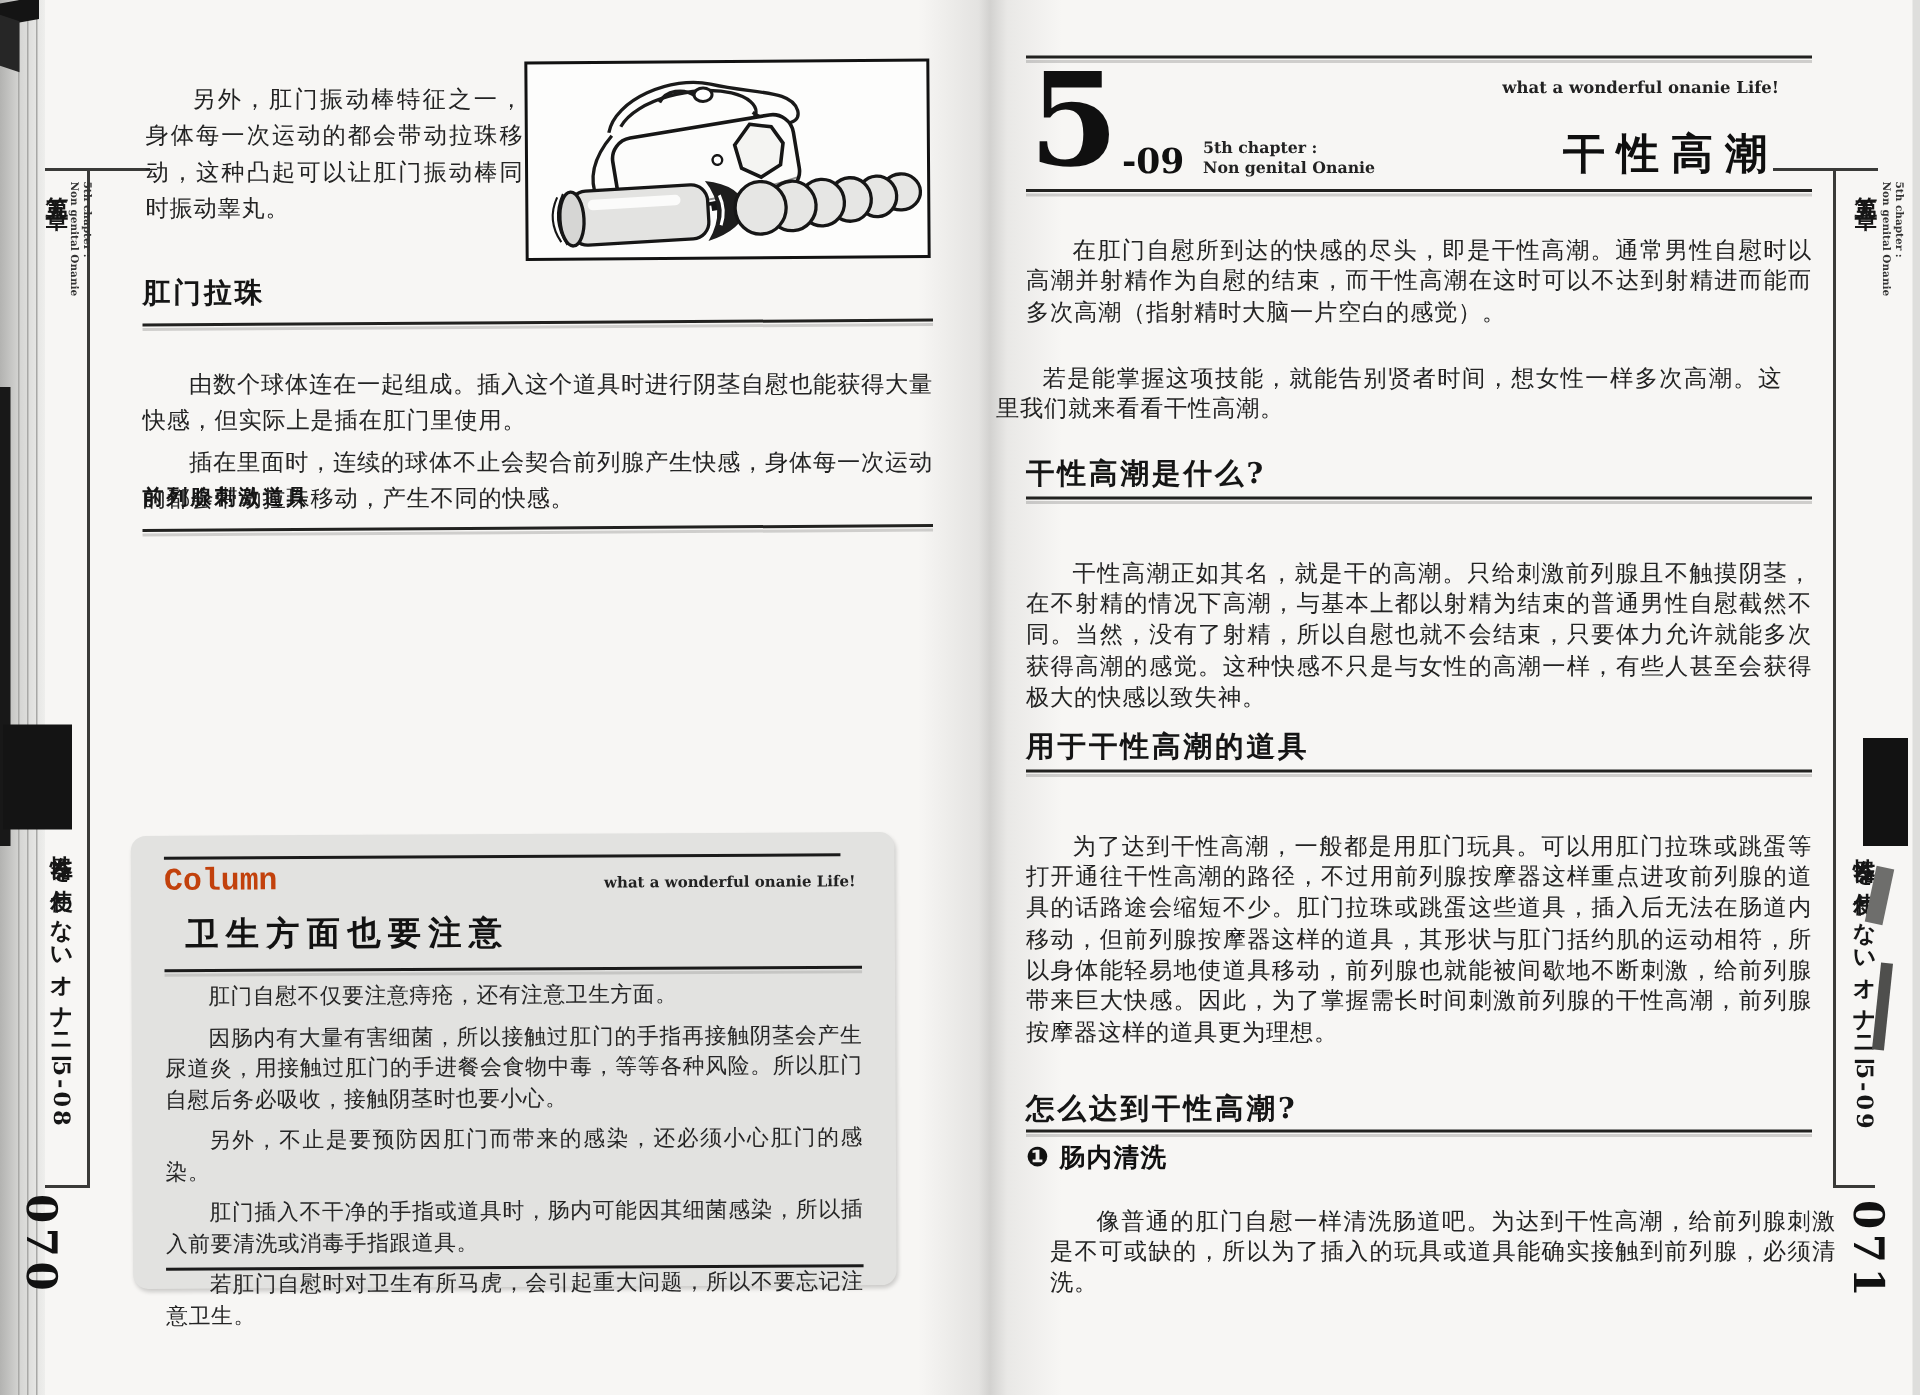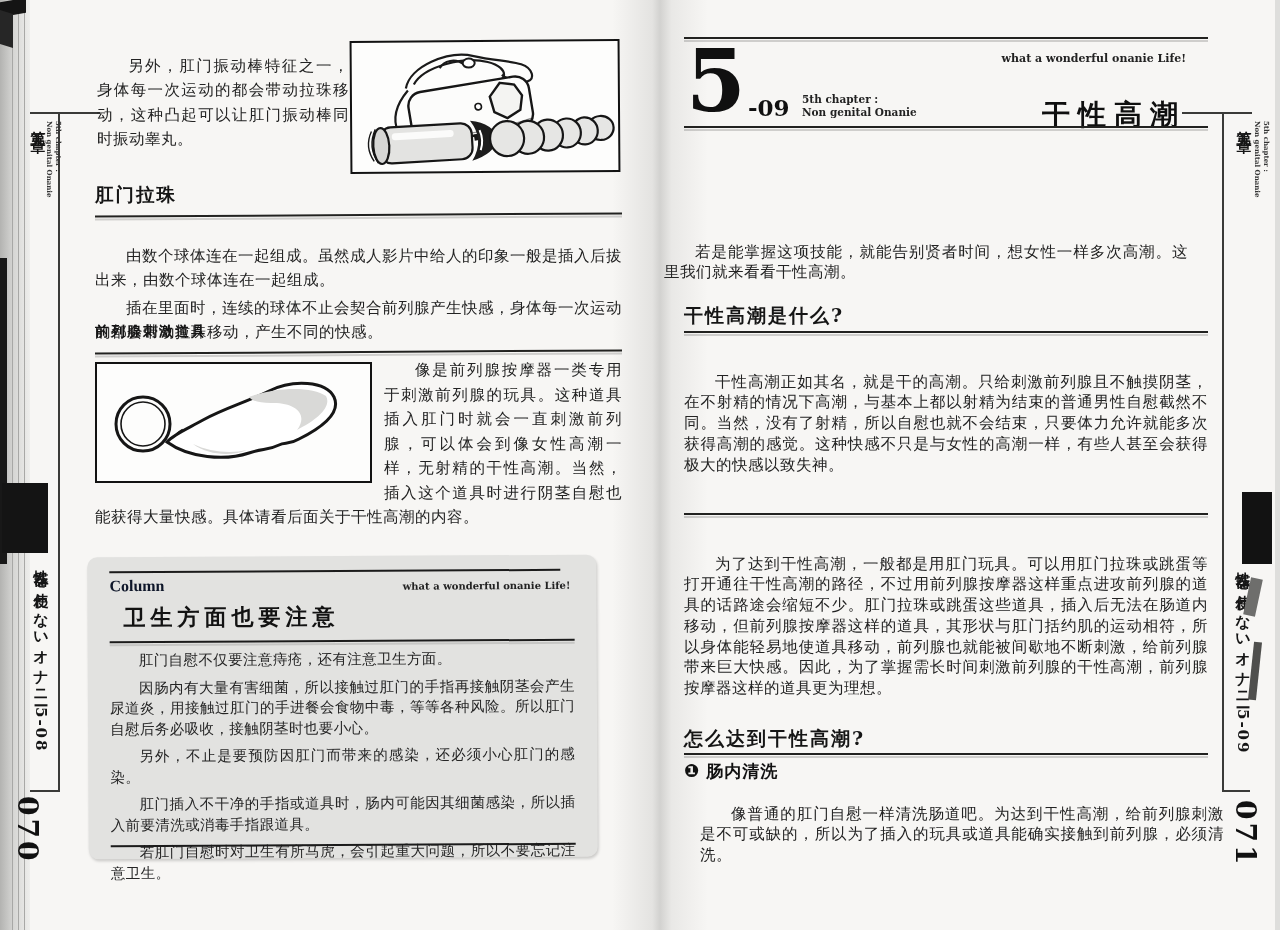--- a/index.html
+++ b/index.html
@@ -43,21 +43,21 @@
   .l-rule2{left:95px;top:351px;width:527px;transform:rotate(-0.35deg);}
   .l-wrap{position:absolute;left:95px;top:358px;width:527px;font-size:15.5px;line-height:24.5px;text-align:justify;letter-spacing:0.5px;color:#232323;}
   .l-wrap .illus2{float:left;width:277px;height:121px;border:2.5px solid #121212;background:#fdfdfc;box-sizing:border-box;margin:4px 12px 6px 0;}
   .l-wrap p{margin:0;text-indent:2em;}
 
   
   .column-box{position:absolute;left:88px;top:556px;width:509px;height:302px;background:#e2e2e0;border-radius:10px;
     box-shadow:1px 2px 3px rgba(0,0,0,0.18);box-sizing:border-box;padding:12px 22px;transform:rotate(-0.3deg);}
   .col-rule-top{height:2px;background:#1b1b1b;width:97%;margin:2px 0 4px;}
   .col-headrow{display:flex;align-items:baseline;}
-  .col-label{font-family:Liberation Serif, serif;font-weight:bold;font-size:16px;color:#0f172a;}
+  .col-label{font-family:Liberation Mono, monospace;font-weight:bold;font-size:21px;color:#c2410c;}
   .col-slogan{margin-left:auto;font-family:"DejaVu Serif","Liberation Serif",serif;font-weight:bold;font-size:10px;color:#222;padding-right:4px;}
   .col-title{margin:8px 0 0 14px;font-family:"DejaVu Serif","Liberation Serif",serif;font-weight:bold;font-size:22px;letter-spacing:5px;color:#121212;}
   .col-rule-mid{height:2px;background:#1b1b1b;width:100%;margin-top:8px;box-shadow:0 3px 0 rgba(0,0,0,0.12);}
   .column-box p{margin:7px 0 0;font-size:14.5px;line-height:20.5px;text-indent:2em;text-align:justify;letter-spacing:0.4px;color:#252525;}
   .col-rule-bot{position:absolute;left:22px;right:22px;bottom:12px;height:2px;background:#1b1b1b;}
 
   
   .sb-line-l{position:absolute;left:58px;top:112px;width:2px;height:680px;background:#3a3a38;}
   .sb-tick-lt{position:absolute;left:30px;top:112px;width:70px;height:2px;background:#3a3a38;}
   .sb-tick-lb{position:absolute;left:30px;top:790px;width:28px;height:2px;background:#3a3a38;}
@@ -79,21 +79,21 @@
   .sb-label-r{left:1233px;top:560px;}
   .pagenum-r{left:1262px;top:800px;}
 
   
   .hdr-rule-top{left:684px;top:37px;width:524px;}
   .hdr-rule-bot{left:684px;top:126px;width:524px;}
   .hdr-num{position:absolute;left:686px;top:36px;font-family:"DejaVu Serif","Liberation Serif",serif;font-weight:bold;font-size:86px;line-height:90px;color:#101010;}
   .hdr-subnum{position:absolute;left:748px;top:94px;font-family:"DejaVu Serif","Liberation Serif",serif;font-weight:bold;font-size:23px;color:#101010;}
   .hdr-eng{position:absolute;left:802px;top:93px;font-family:"DejaVu Serif","Liberation Serif",serif;font-weight:bold;font-size:10.5px;line-height:13px;color:#222;}
   .hdr-slogan{position:absolute;left:900px;top:52px;width:286px;text-align:right;font-family:"DejaVu Serif","Liberation Serif",serif;font-weight:bold;font-size:11px;color:#222;}
-  .hdr-title{position:absolute;left:880px;top:96px;width:306px;text-align:right;font-family:"DejaVu Serif","Liberation Serif",serif;font-weight:bold;font-size:28px;letter-spacing:8px;color:#0f0f0f;}
+  .hdr-title{position:absolute;left:880px;top:84px;width:306px;text-align:right;font-family:"DejaVu Serif","Liberation Serif",serif;font-weight:bold;font-size:28px;letter-spacing:8px;color:#0f0f0f;}
 
   
   .r-p1{left:684px;top:141px;width:524px;}
   .r-p2{left:664px;top:226px;width:524px;}
   .r-sec1-head{left:684px;top:303px;font-size:19px;}
   .r-rule1{left:684px;top:331px;width:524px;}
   .r-sec1-body{left:684px;top:356px;width:524px;}
   .r-sec2-head{left:684px;top:485px;font-size:19px;}
   .r-rule2{left:684px;top:513px;width:524px;}
   .r-sec2-body{left:684px;top:538px;width:524px;}
@@ -165,40 +165,26 @@
         <ellipse cx="215" cy="96" rx="14" ry="14.5" fill="#e6e6e4" stroke="#161616" stroke-width="2.2"></ellipse>
         <ellipse cx="196" cy="97" rx="15" ry="15.5" fill="#e6e6e4" stroke="#161616" stroke-width="2.2"></ellipse>
         <ellipse cx="176" cy="98" rx="16" ry="16.5" fill="#e6e6e4" stroke="#161616" stroke-width="2.2"></ellipse>
         <ellipse cx="155" cy="98" rx="17" ry="17.5" fill="#e6e6e4" stroke="#161616" stroke-width="2.2"></ellipse>
       </g>
     </svg>
   </div>
 
   <div class="sec-head l-sec1-head">肛门拉珠</div>
   <div class="rule l-rule1"></div>
-  <p class="para para-l l-p1">由数个球体连在一起组成。虽然成人影片中给人的印象一般是插入后拔出来，由数个球体连在一起组成。</p>
+  <p class="para para-l l-p1">由数个球体连在一起组成。插入这个道具时进行阴茎自慰也能获得大量快感，但实际上是插在肛门里使用。</p>
   <p class="para para-l l-p2">插在里面时，连续的球体不止会契合前列腺产生快感，身体每一次运动的都会带动拉珠移动，产生不同的快感。</p>
 
   <div class="sec-head l-sec2-head">前列腺刺激道具</div>
   <div class="rule l-rule2"></div>
 
-  <div class="l-wrap">
-
-    <div class="illus2">
-      <svg width="272" height="116" viewBox="0 0 272 116">
-        <circle cx="46" cy="60" r="27" fill="none" stroke="#161616" stroke-width="3"></circle>
-        <circle cx="46" cy="60" r="22" fill="none" stroke="#161616" stroke-width="1.6"></circle>
-        <path d="M86,66 q-14,8 -4,14 q10,5 13,-6" fill="none" stroke="#161616" stroke-width="2.6"></path>
-        <path d="M70,78 C92,94 128,97 152,89 C166,84 170,87 182,81 C188,78 192,81 202,75 C226,63 244,48 237,33 C229,17 196,15 172,27 C150,38 128,44 106,56 C92,64 77,70 70,78 Z" fill="#ffffff" stroke="#161616" stroke-width="3"></path>
-        <path d="M152,33 C182,22 216,23 229,32 C235,43 220,56 200,66 C212,50 198,38 174,39 C162,39 155,37 152,33 Z" fill="#d9d9d7"></path>
-        <path d="M96,80 C112,88 134,90 150,86 C136,92 112,92 96,80 Z" fill="#d9d9d7"></path>
-      </svg>
-    </div>
-    <p>像是前列腺按摩器一类专用于刺激前列腺的玩具。这种道具插入肛门时就会一直刺激前列腺，可以体会到像女性高潮一样，无射精的干性高潮。当然，插入这个道具时进行阴茎自慰也能获得大量快感。具体请看后面关于干性高潮的内容。</p>
-  </div>
 
   <div class="column-box">
     <div class="col-rule-top"></div>
     <div class="col-headrow">
       <span class="col-label">Column</span>
       <span class="col-slogan">what a wonderful onanie Life!</span>
     </div>
     <div class="col-title">卫生方面也要注意</div>
     <div class="col-rule-mid"></div>
     <p>肛门自慰不仅要注意痔疮，还有注意卫生方面。</p>
@@ -213,26 +199,28 @@
   <div class="hdr-num serif">5</div>
   <div class="hdr-subnum serif">-09</div>
   <div class="hdr-eng">
     <div>5th chapter :</div>
     <div>Non genital Onanie</div>
   </div>
   <div class="hdr-slogan">what a wonderful onanie Life!</div>
   <div class="hdr-title">干性高潮</div>
   <div class="rule hdr-rule-bot"></div>
 
+  <p class="para r-p1">在肛门自慰所到达的快感的尽头，即是干性高潮。通常男性自慰时以高潮并射精作为自慰的结束，而干性高潮在这时可以不达到射精进而能而多次高潮（指射精时大脑一片空白的感觉）。</p>
   <p class="para r-p2">若是能掌握这项技能，就能告别贤者时间，想女性一样多次高潮。这里我们就来看看干性高潮。</p>
 
   <div class="sec-head r-sec1-head">干性高潮是什么?</div>
   <div class="rule r-rule1"></div>
   <p class="para r-sec1-body">干性高潮正如其名，就是干的高潮。只给刺激前列腺且不触摸阴茎，在不射精的情况下高潮，与基本上都以射精为结束的普通男性自慰截然不同。当然，没有了射精，所以自慰也就不会结束，只要体力允许就能多次获得高潮的感觉。这种快感不只是与女性的高潮一样，有些人甚至会获得极大的快感以致失神。</p>
 
+  <div class="sec-head r-sec2-head">用于干性高潮的道具</div>
   <div class="rule r-rule2"></div>
   <p class="para r-sec2-body">为了达到干性高潮，一般都是用肛门玩具。可以用肛门拉珠或跳蛋等打开通往干性高潮的路径，不过用前列腺按摩器这样重点进攻前列腺的道具的话路途会缩短不少。肛门拉珠或跳蛋这些道具，插入后无法在肠道内移动，但前列腺按摩器这样的道具，其形状与肛门括约肌的运动相符，所以身体能轻易地使道具移动，前列腺也就能被间歇地不断刺激，给前列腺带来巨大快感。因此，为了掌握需长时间刺激前列腺的干性高潮，前列腺按摩器这样的道具更为理想。</p>
 
   <div class="sec-head r-sec3-head">怎么达到干性高潮?</div>
   <div class="rule r-rule3"></div>
   <div class="r-step-head">
     <span class="num">❶</span><span>肠内清洗</span>
   </div>
   <p class="para r-step-body">像普通的肛门自慰一样清洗肠道吧。为达到干性高潮，给前列腺刺激是不可或缺的，所以为了插入的玩具或道具能确实接触到前列腺，必须清洗。</p>
 

